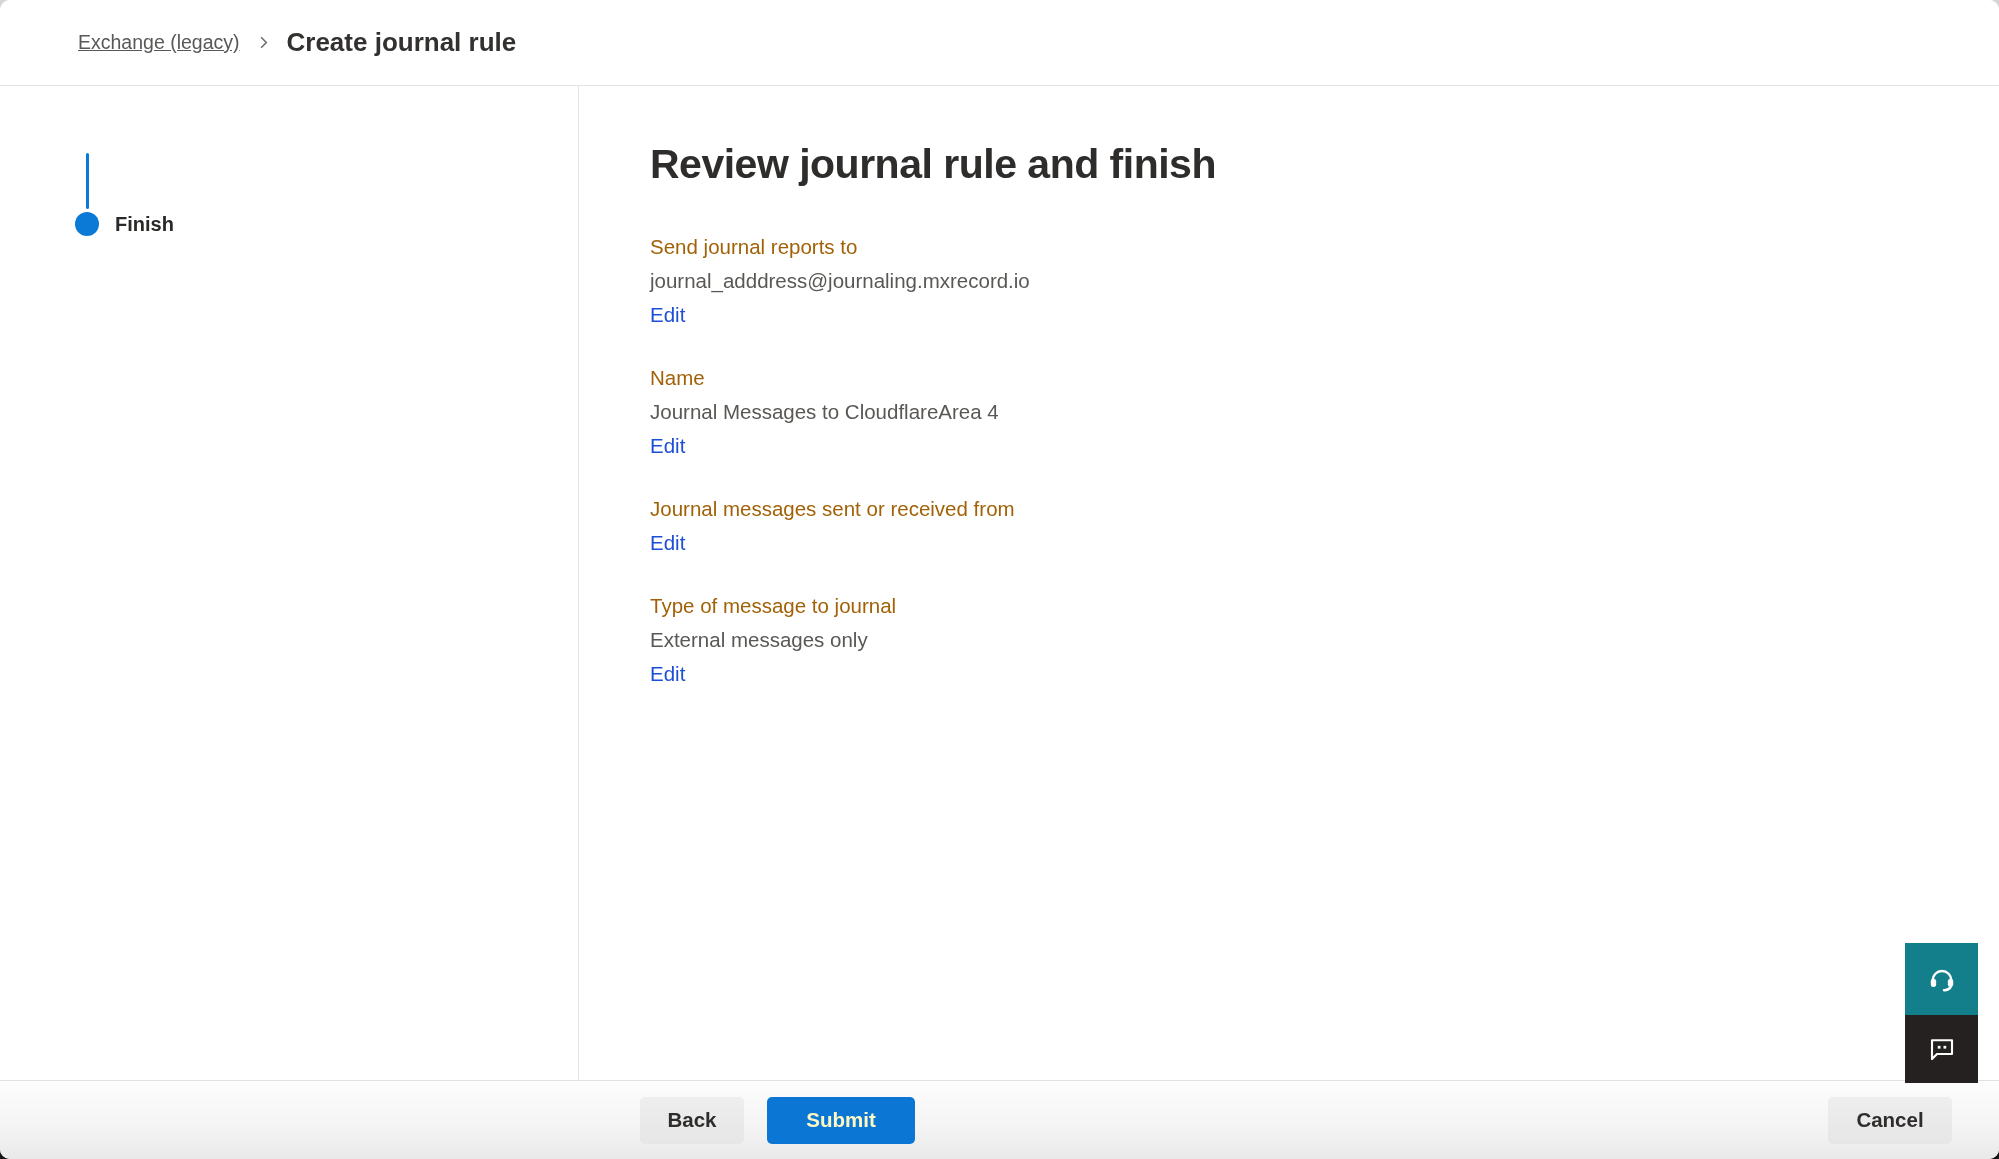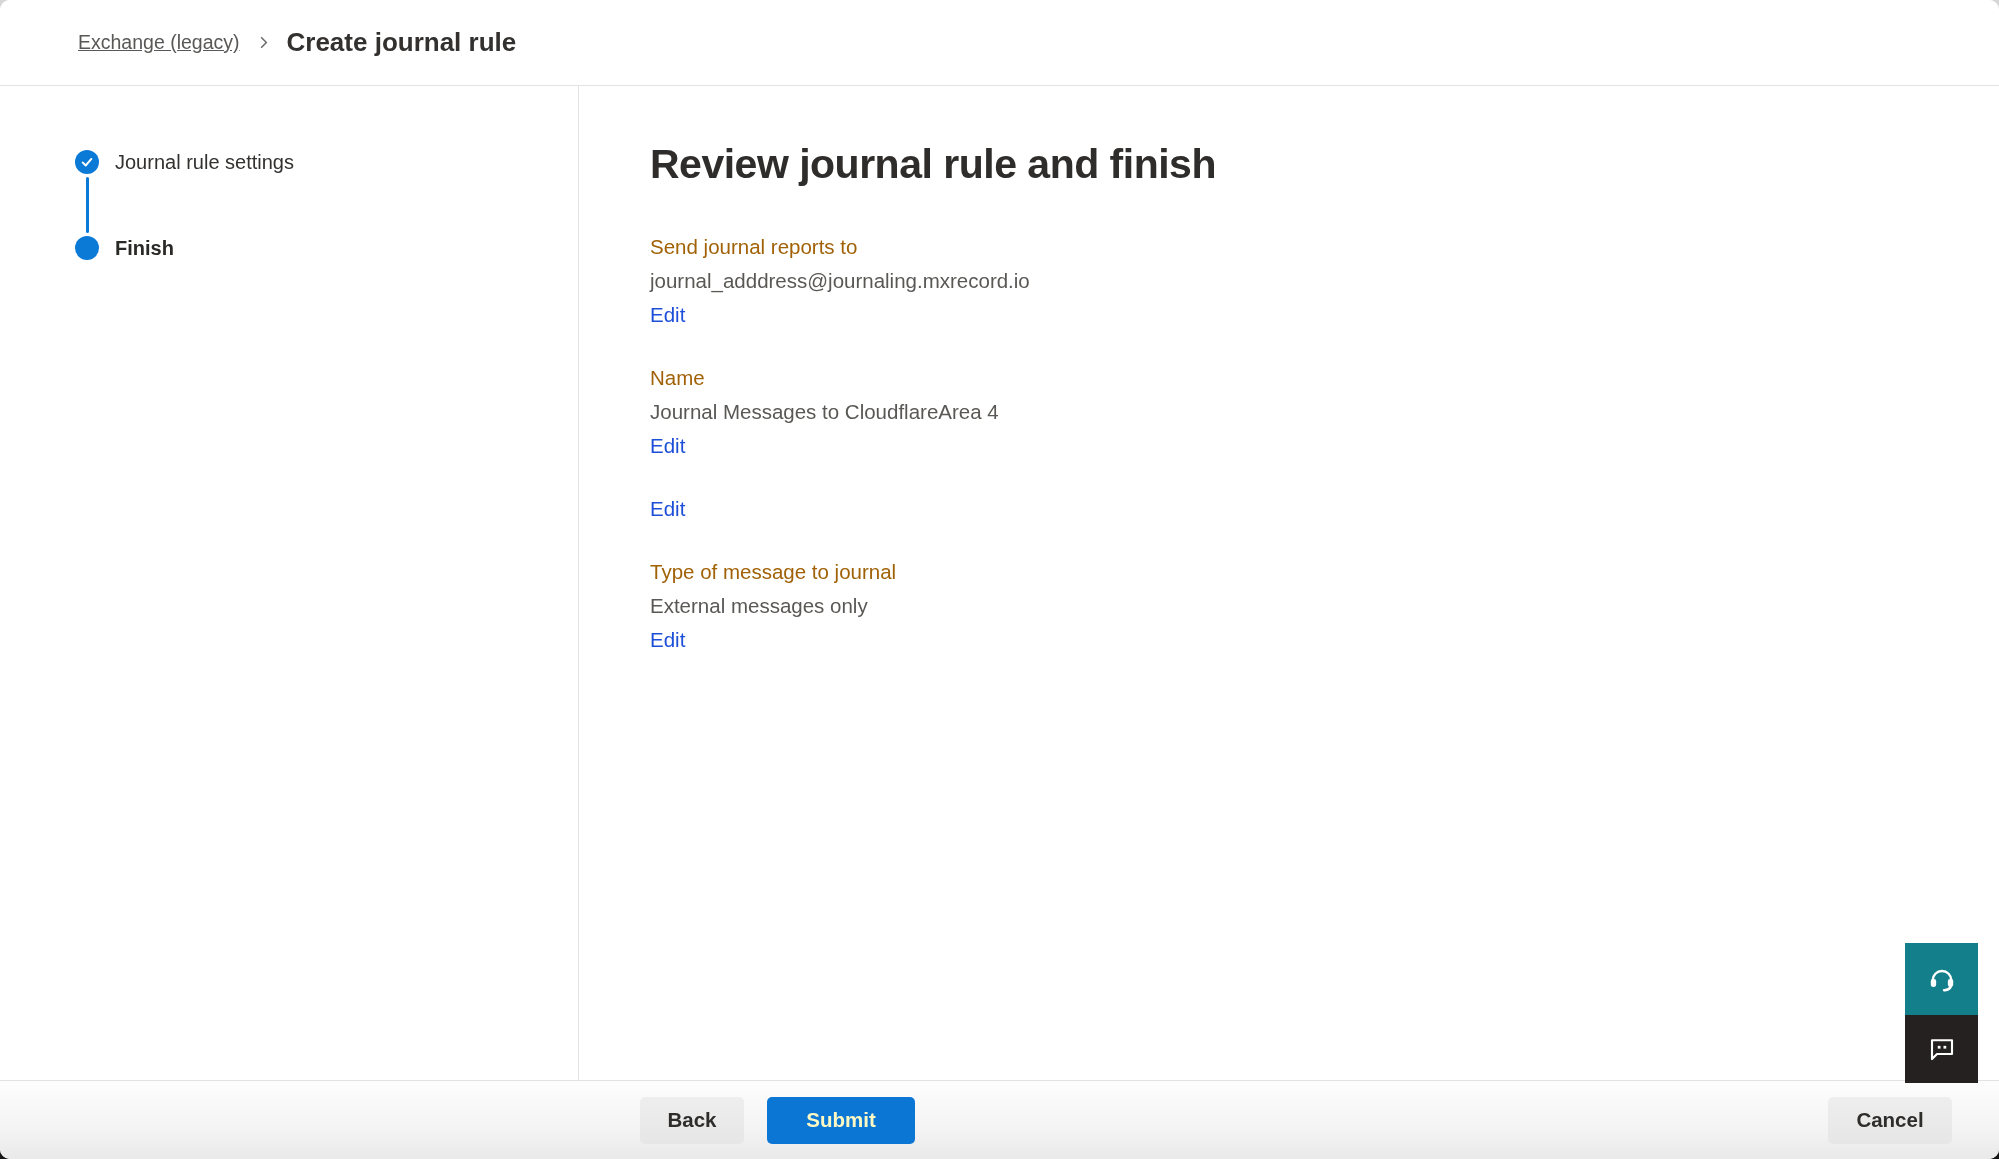--- a/index.html
+++ b/index.html
@@ -119,28 +119,20 @@
           <path d="M5.5 2.5 L11 8 L5.5 13.5" stroke="#6b6a68" stroke-width="1.6" fill="none"></path>
         </svg>
       </span>
       <span class="crumb-current">Create journal rule</span>
     </nav>
   </div>
 
   <div class="main-row">
 
     <div class="steps-panel">
-      <div class="step-row">
-        <span class="step-circle">
-          <svg width="14" height="14" viewBox="0 0 16 16" fill="none">
-            <path d="M3 8.5 L6.5 12 L13 4.5" stroke="#ffffff" stroke-width="2.2" stroke-linecap="round" stroke-linejoin="round" fill="none"></path>
-          </svg>
-        </span>
-        <span class="step-label">Journal rule settings</span>
-      </div>
       <div class="step-connector"></div>
       <div class="step-row">
         <span class="step-circle"></span>
         <span class="step-label current">Finish</span>
       </div>
     </div>
 
     <div class="content">
       <h1 class="page-title">Review journal rule and finish</h1>
 
@@ -150,20 +142,21 @@
         <a class="edit-link">Edit</a>
       </div>
 
       <div class="review-section">
         <div class="section-label">Name</div>
         <div class="section-value">Journal Messages to CloudflareArea 4</div>
         <a class="edit-link">Edit</a>
       </div>
 
       <div class="review-section">
+        <div class="section-label">Journal messages sent or received from</div>
         
         <a class="edit-link">Edit</a>
       </div>
 
       <div class="review-section">
         <div class="section-label">Type of message to journal</div>
         <div class="section-value">External messages only</div>
         <a class="edit-link">Edit</a>
       </div>
     </div>

